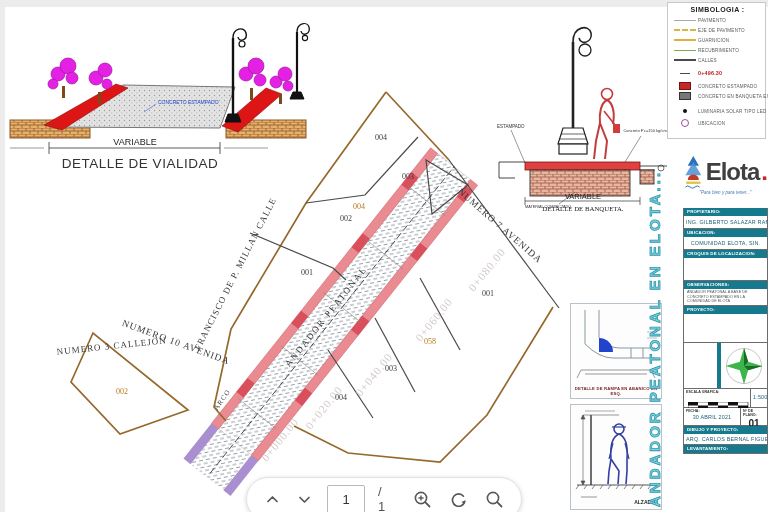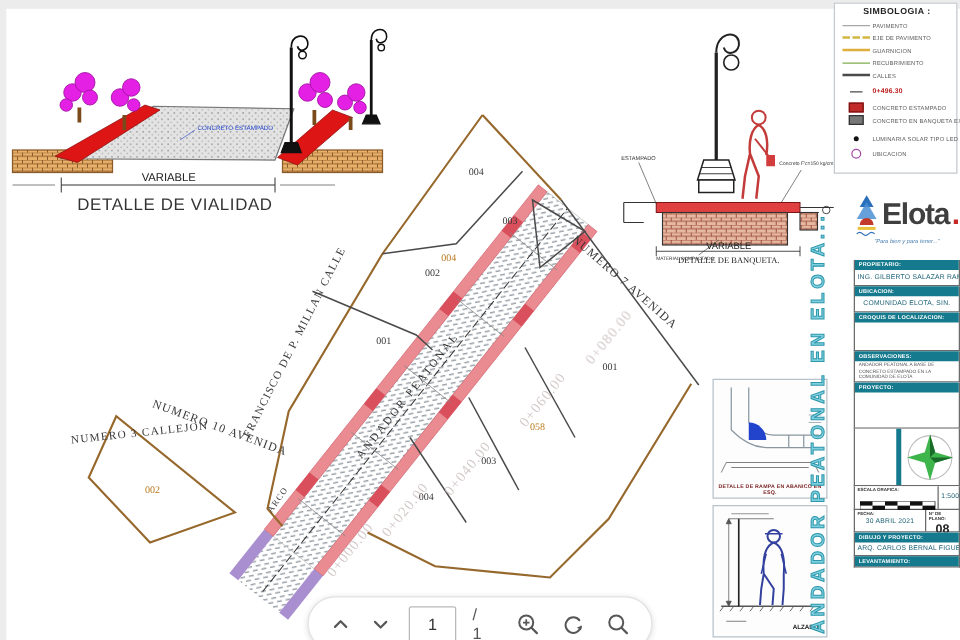--- a/index.html
+++ b/index.html
@@ -405,21 +405,21 @@
         <div class="val" style="padding-top:5px;">1:500</div>
       </div>
   </div>
   <div class="tb-box cellrow" style="height:18px;">
     <div class="cell-l">
       <div class="tinyhdr">FECHA:</div>
       <div class="val" style="padding:0;">30 ABRIL 2021</div>
     </div>
     <div class="cell-r">
       <div class="tinyhdr">N° DE PLANO:</div>
-      <div class="bigno">08</div>
+      <div class="bigno">01</div>
     </div>
   </div>
   <div class="tb-box">
     <div class="hdr">DIBUJO Y PROYECTO:</div>
     <div class="val" style="padding:2px;">ARQ. CARLOS BERNAL FIGUEROA</div>
   </div>
   <div class="tb-box">
     <div class="hdr">LEVANTAMIENTO:</div>
 
   </div>

